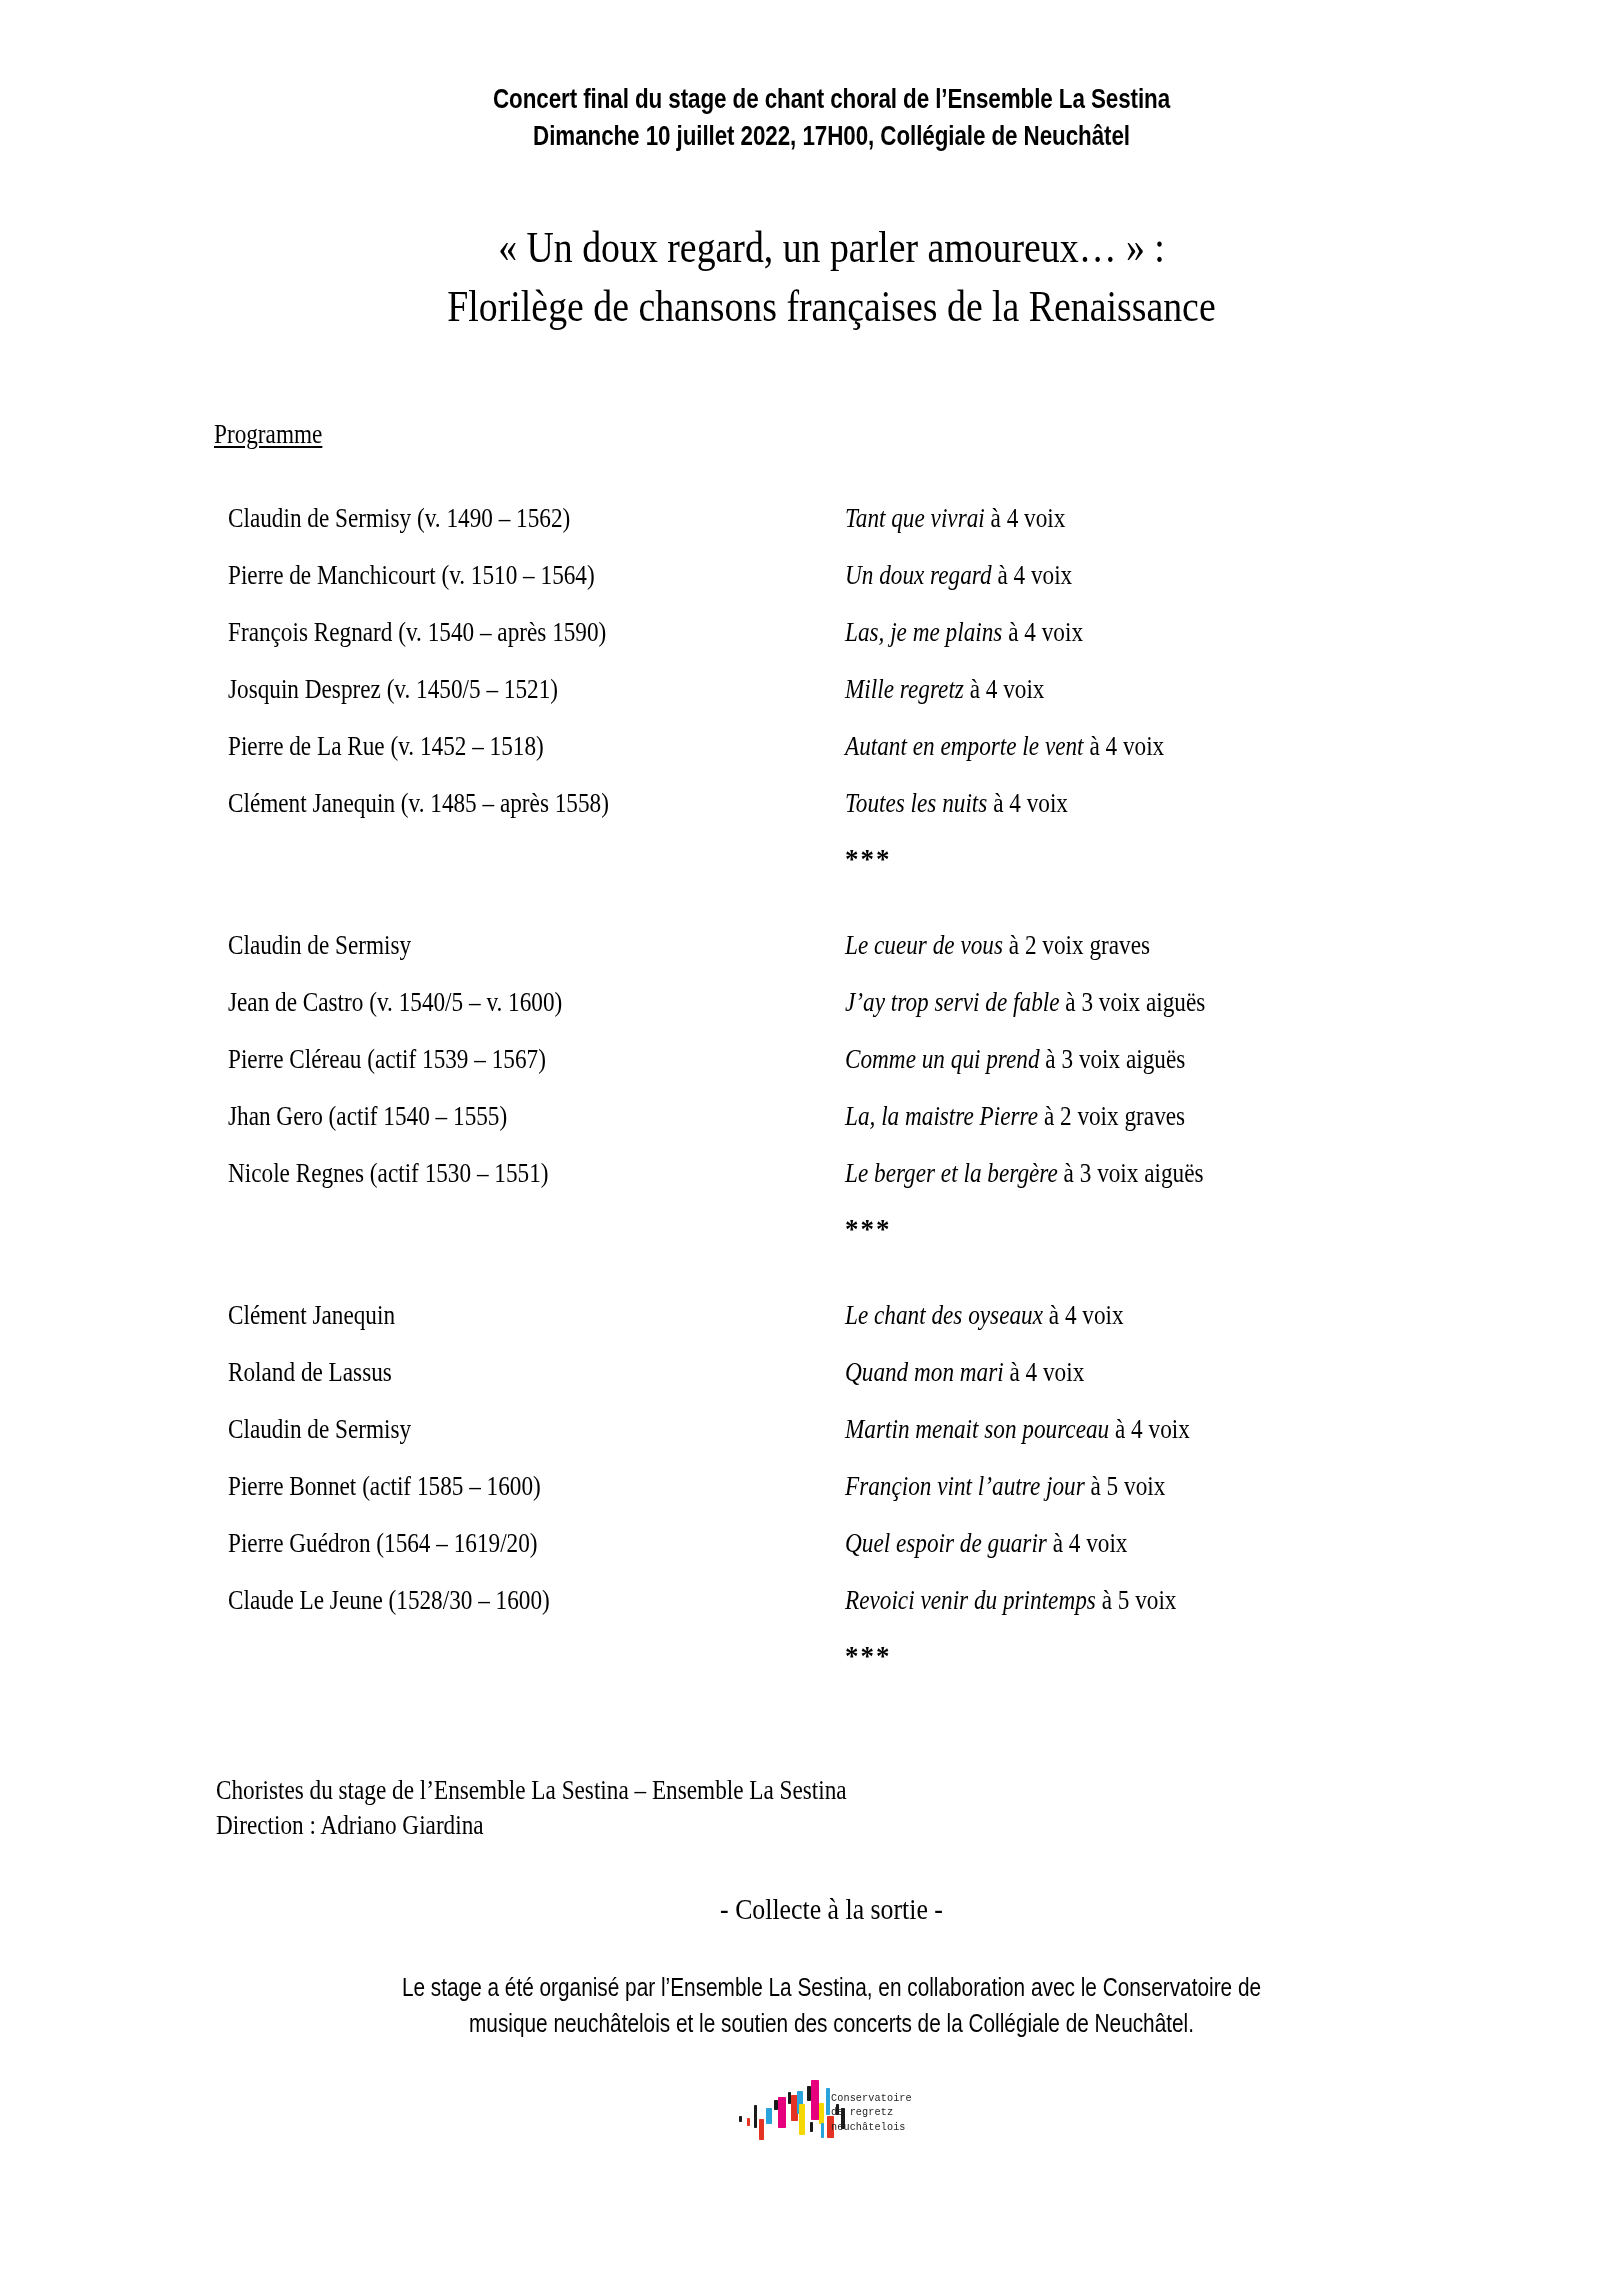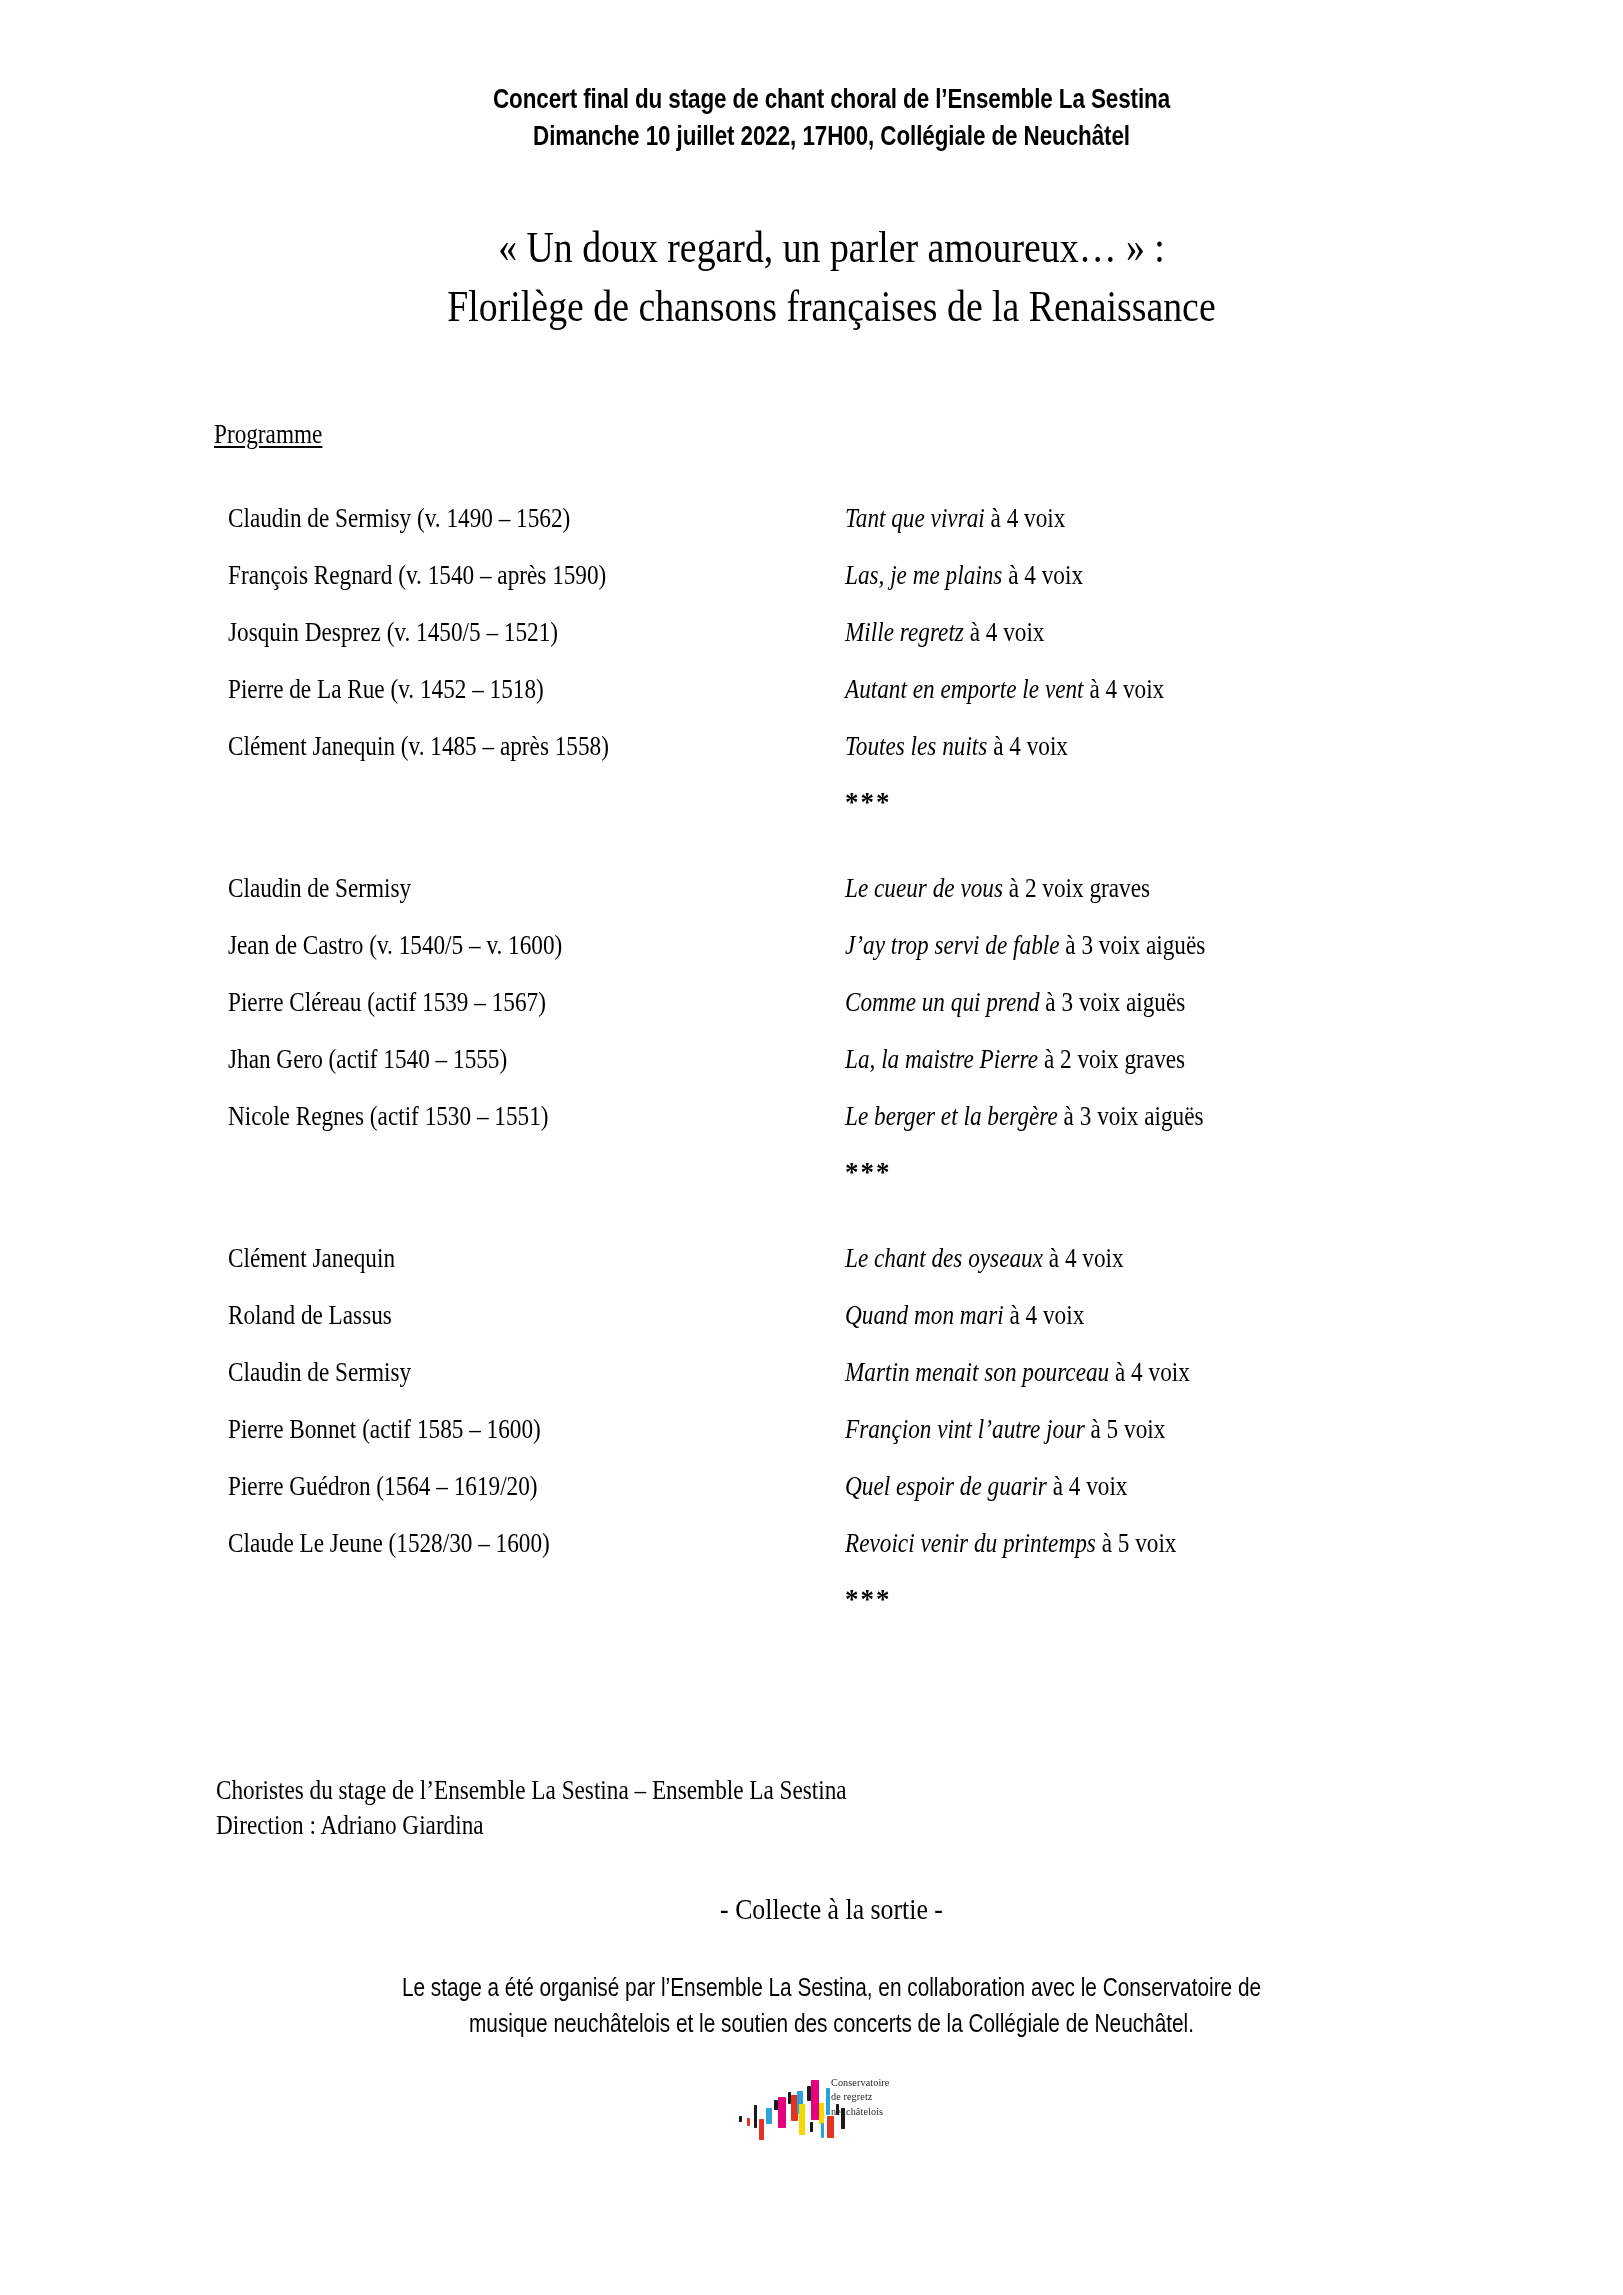--- a/index.html
+++ b/index.html
@@ -183,22 +183,22 @@
     width: 102px;
     height: 75px;
   }
   .logo-bars .bar {
     position: absolute;
     border-radius: 0.7px;
   }
   .logo-text {
     position: absolute;
     left: 95px;
-    top: 6px;
-    font-family: Liberation Serif, serif;
+    top: 22px;
+    font-family: Liberation Mono, monospace;
     font-size: 10.2px;
     line-height: 1.42;
     color: #231f20;
     letter-spacing: 0.1px;
   }
   .logo-text .lline { display: block; white-space: nowrap; }
 </style>
 </head>
 <body>
 
@@ -214,20 +214,24 @@
     <span class="tline">Florilège de chansons françaises de la Renaissance</span>
   </div>
 
   <div class="programme-heading">Programme</div>
 
   <div class="programme" id="programme-list">
       <div class="group">
         <div class="entry">
           <span class="composer">Claudin de Sermisy (v. 1490 – 1562)</span>
           <span class="work"><span class="wt">Tant que vivrai</span><span class="wv"> à 4 voix</span></span>
+        </div>
+        <div class="entry">
+          <span class="composer">Pierre de Manchicourt (v. 1510 – 1564)</span>
+          <span class="work"><span class="wt">Un doux regard</span><span class="wv"> à 4 voix</span></span>
         </div>
         <div class="entry">
           <span class="composer">François Regnard (v. 1540 – après 1590)</span>
           <span class="work"><span class="wt">Las, je me plains</span><span class="wv"> à 4 voix</span></span>
         </div>
         <div class="entry">
           <span class="composer">Josquin Desprez (v. 1450/5 – 1521)</span>
           <span class="work"><span class="wt">Mille regretz</span><span class="wv"> à 4 voix</span></span>
         </div>
         <div class="entry">

